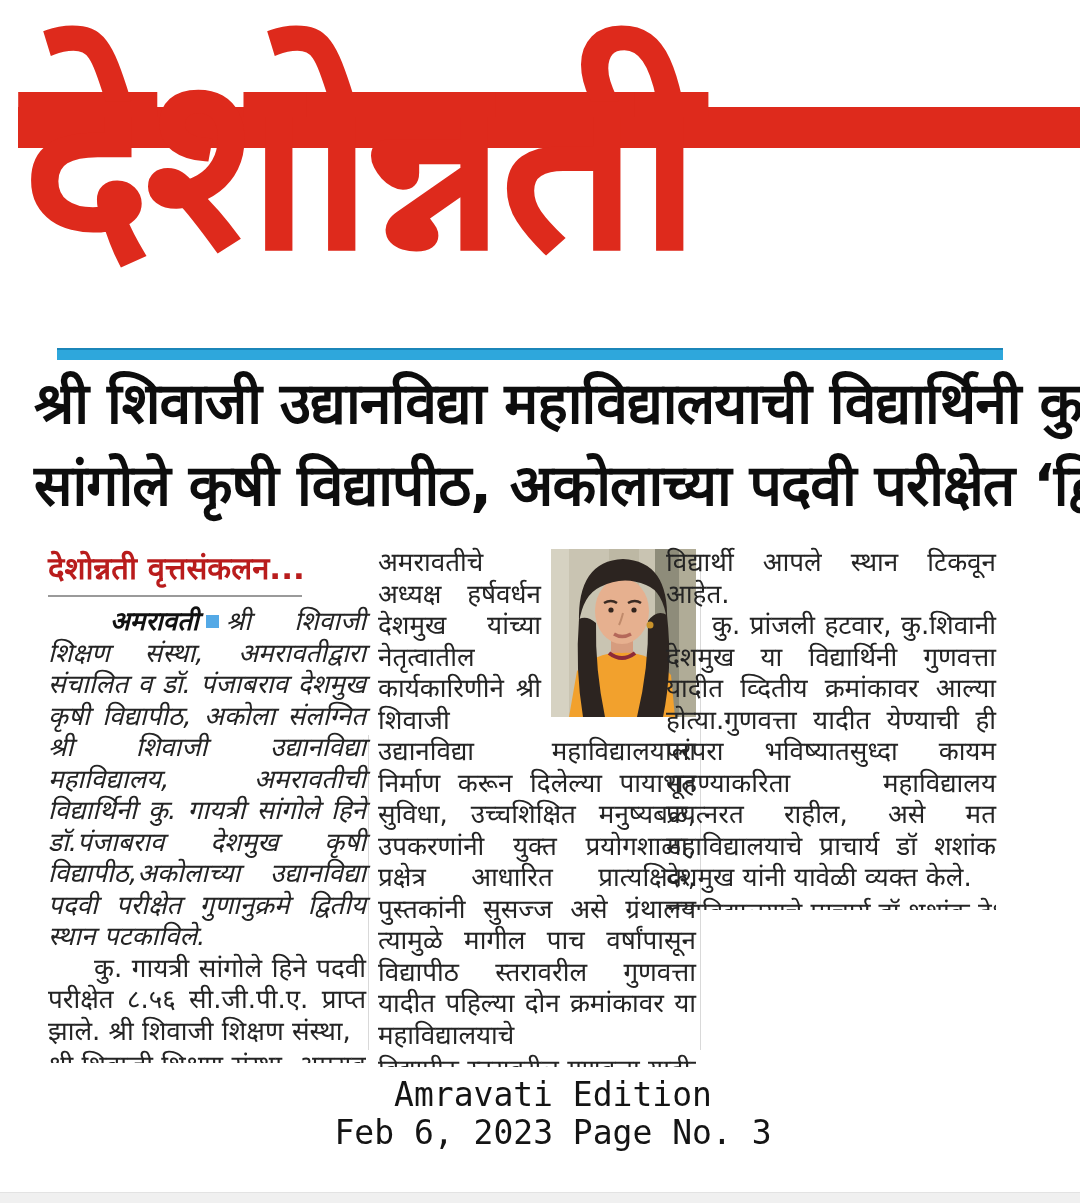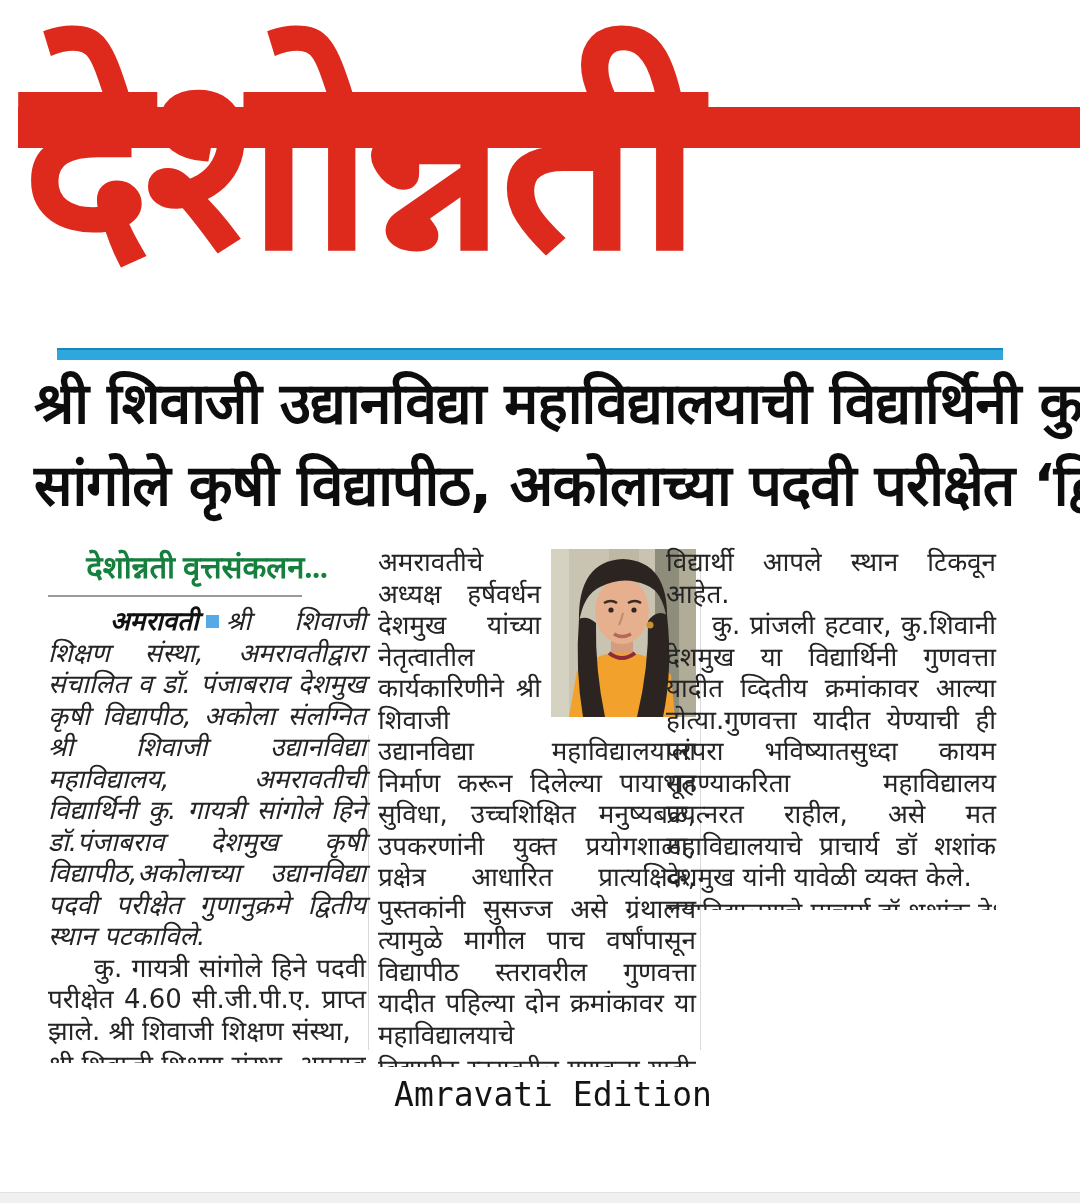--- a/index.html
+++ b/index.html
@@ -24,22 +24,22 @@
     font-size:57px;line-height:82px;font-weight:bold;color:#0d0d0d;
     text-align:center;letter-spacing:-1px;
   }
   .hl-line{display:block;white-space:nowrap;}
   
   .col{position:absolute;top:547px;font-size:26px;line-height:31.5px;
     text-align:justify;color:#242424;}
   .col1{left:48px;width:318px;}
   .col2{left:378px;width:318px;}
   .col3{left:666px;width:330px;}
-  .kicker{font-size:31px;font-weight:bold;color:#15803d;line-height:42px;
-    text-align:center;white-space:nowrap;font-family:Liberation Serif, serif;}
+  .kicker{font-size:31px;font-weight:bold;color:#b91c1c;line-height:42px;
+    text-align:left;white-space:nowrap;}
   .kicker-rule{height:2px;background:#9a9a9a;margin:6px 64px 9px 0;}
   .para{margin:0;}
   .ind1{text-indent:62px;font-style:italic;}
   .ind2{text-indent:46px;}
   .dateline{font-weight:bold;color:#111;}
   .bullet{display:inline-block;width:13px;height:13px;background:#54a9e6;
     margin:0 7px 2px 7px;vertical-align:middle;}
   .photo{float:right;width:145px;height:168px;margin:2px 0 6px 10px;}
   .photo svg{display:block;}
   .gutter{position:absolute;top:558px;width:1px;height:492px;background:#d9d9d9;}
@@ -75,21 +75,21 @@
 
   <div class="gutter g1"></div>
   <div class="gutter g2"></div>
 
   <div class="col col1">
     <div class="kicker">देशोन्नती वृत्तसंकलन...</div>
     <div class="kicker-rule"></div>
     <p class="para ind1">
       <strong class="dateline">अमरावती</strong><span class="bullet"></span><span>श्री शिवाजी शिक्षण संस्था, अमरावतीद्वारा संचालित व डॉ. पंजाबराव देशमुख कृषी विद्यापीठ, अकोला संलग्नित श्री शिवाजी उद्यानविद्या महाविद्यालय, अमरावतीची विद्यार्थिनी कु. गायत्री सांगोले हिने डॉ.पंजाबराव देशमुख कृषी विद्यापीठ,अकोलाच्या उद्यानविद्या पदवी परीक्षेत गुणानुक्रमे द्वितीय स्थान पटकाविले.</span>
     </p>
-    <p class="para ind2">कु. गायत्री सांगोले हिने पदवी परीक्षेत 4.60 सी.जी.पी.ए. प्राप्त झाले. श्री शिवाजी शिक्षण संस्था,</p>
+    <p class="para ind2">कु. गायत्री सांगोले हिने पदवी परीक्षेत ८.५६ सी.जी.पी.ए. प्राप्त झाले. श्री शिवाजी शिक्षण संस्था,</p>
     <div class="clipped">
       <span>श्री शिवाजी शिक्षण संस्था, अमरावती</span>
     </div>
   </div>
 
   <div class="col col2">
     <div class="photo">
       <svg width="145" height="168" viewBox="0 0 145 168" xmlns="http://www.w3.org/2000/svg">
         <rect x="0" y="0" width="145" height="168" fill="#c9c4b2"></rect>
         <rect x="104" y="0" width="26" height="168" fill="#8e8c7a"></rect>
@@ -130,16 +130,17 @@
   <div class="col col3">
     <p class="para">विद्यार्थी आपले स्थान टिकवून आहेत.</p>
     <p class="para ind2">कु. प्रांजली हटवार, कु.शिवानी देशमुख या विद्यार्थिनी गुणवत्ता यादीत व्दितीय क्रमांकावर आल्या होत्या.गुणवत्ता यादीत येण्याची ही परंपरा भविष्यातसुध्दा कायम राहण्याकरिता महाविद्यालय प्रयत्नरत राहील, असे मत महाविद्यालयाचे प्राचार्य डॉ शशांक देशमुख यांनी यावेळी व्यक्त केले.</p>
     <div class="clipped">
       <span>महाविद्यालयाचे प्राचार्य डॉ शशांक देशमुख</span>
     </div>
   </div>
 
   <div class="footer">
     <div>Amravati Edition</div>
+    <div>Feb 6, 2023 Page No. 3</div>
   </div>
 
   <div class="bottom-strip"></div>
 </div>
 
 </body></html>

